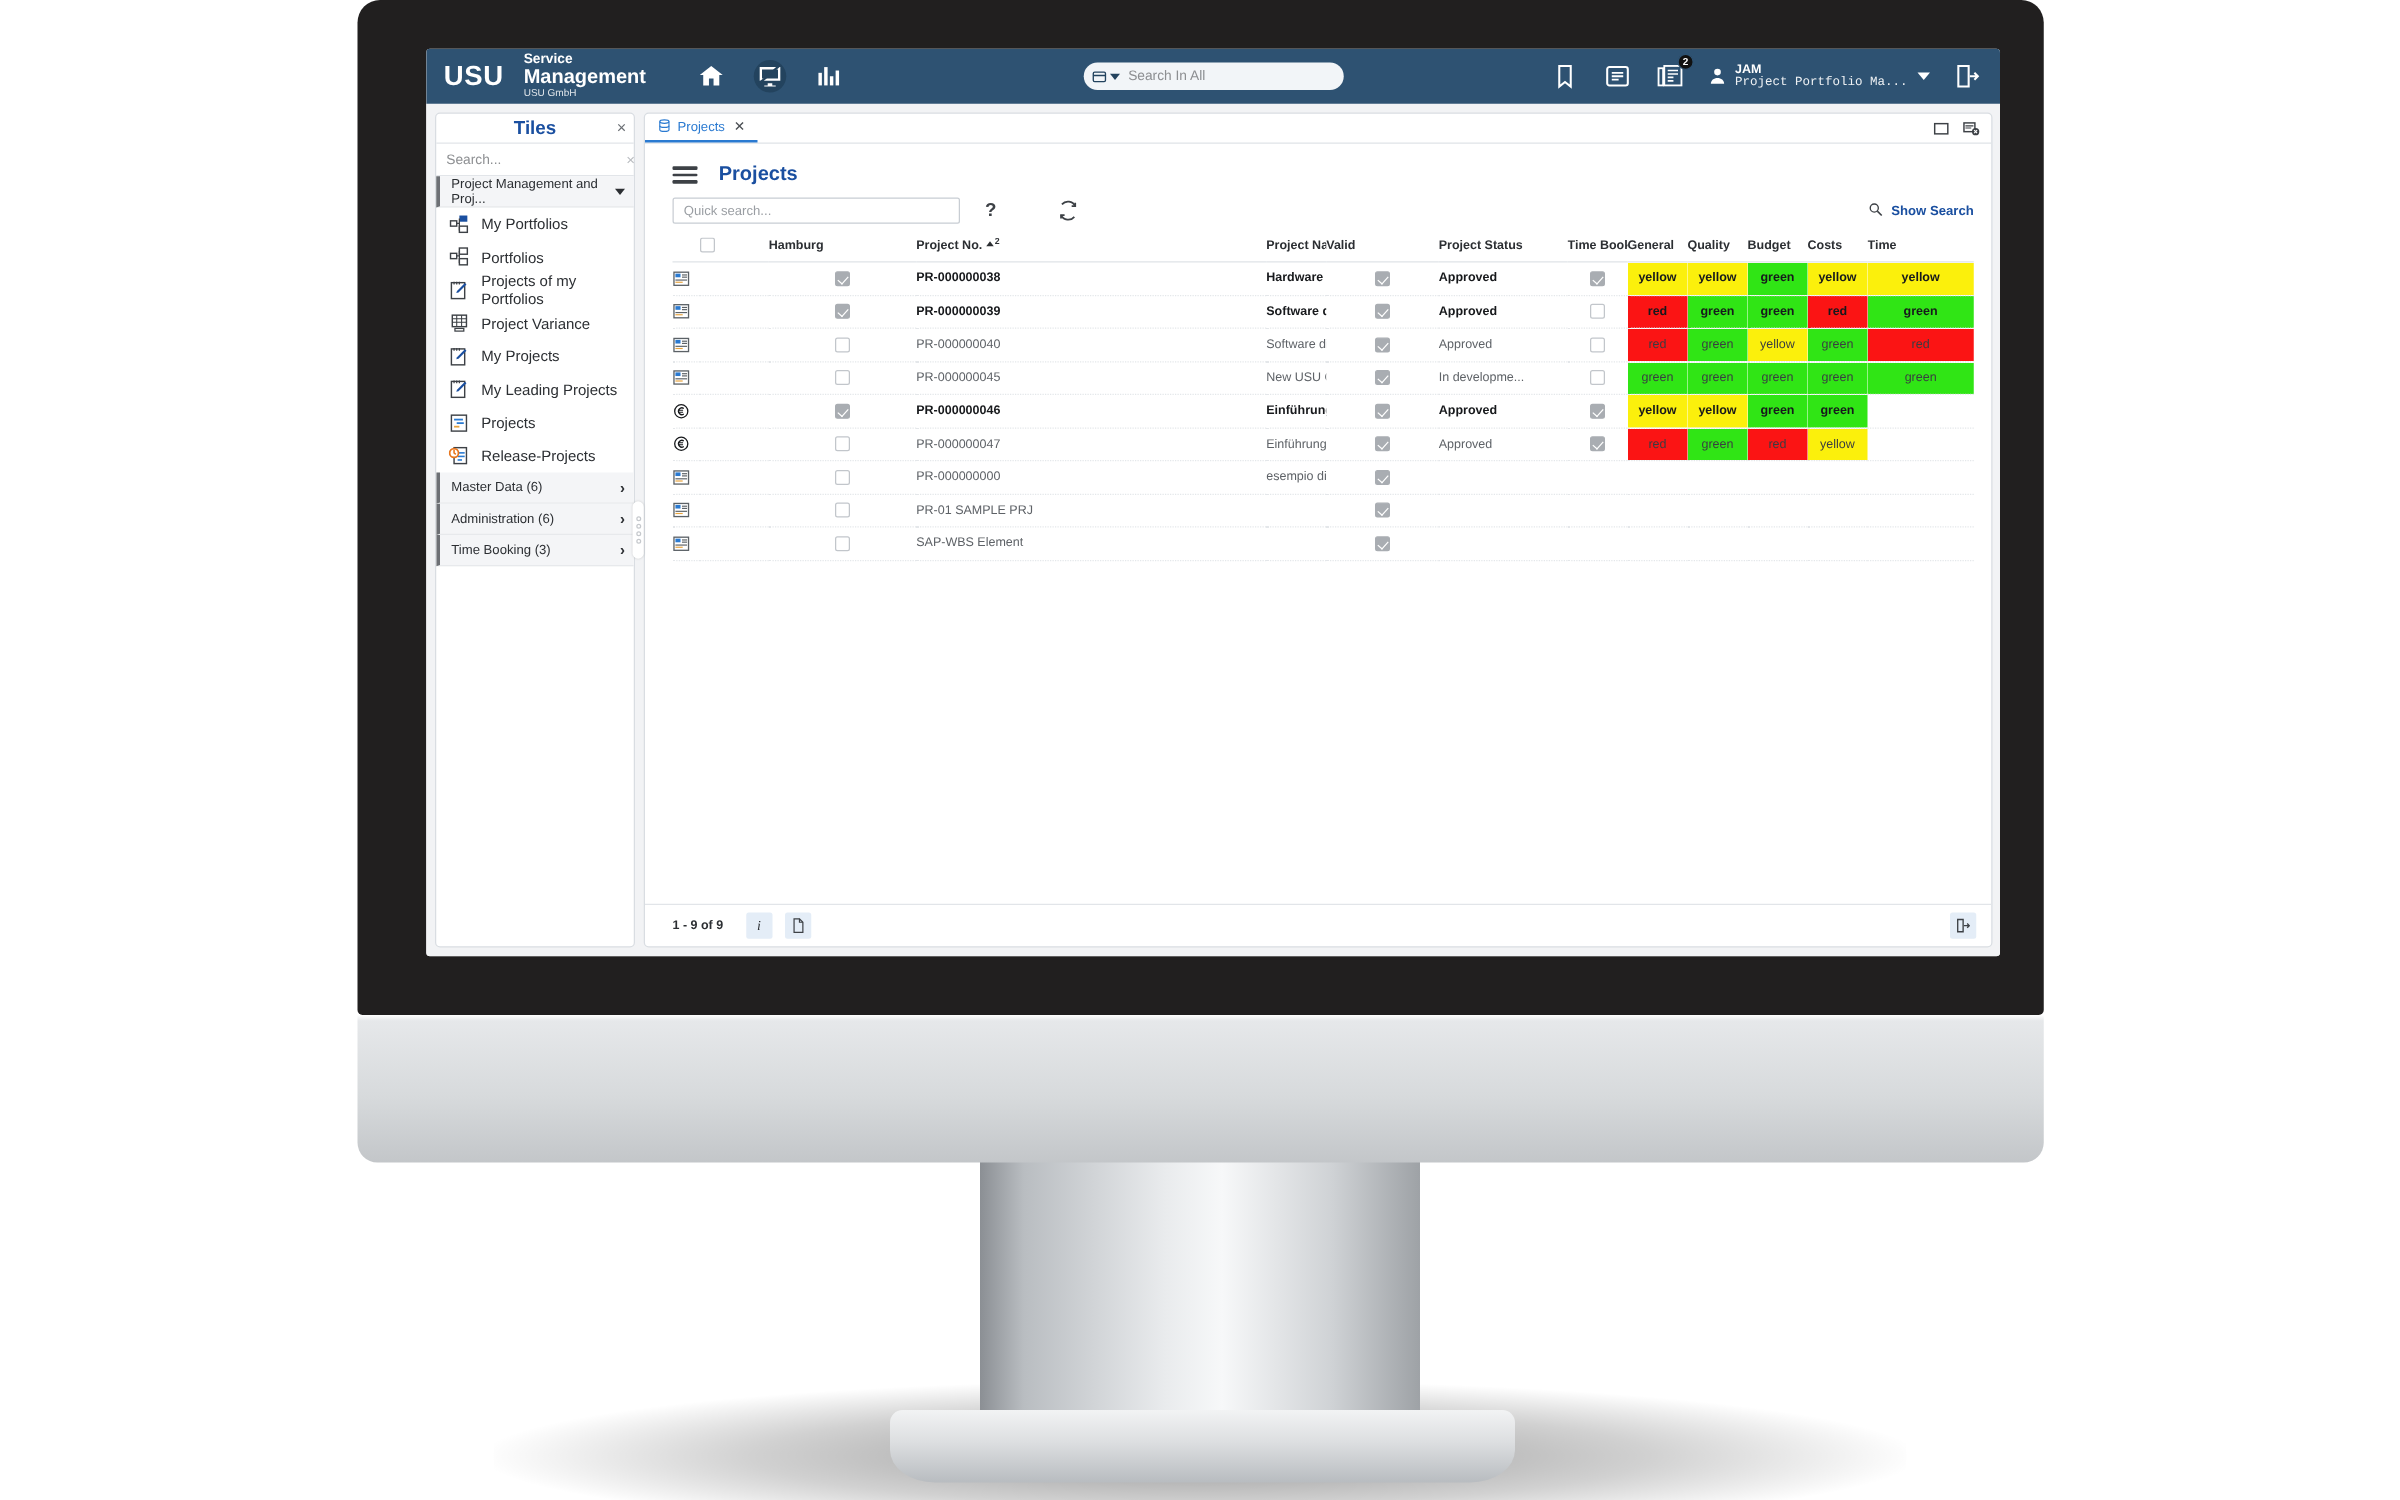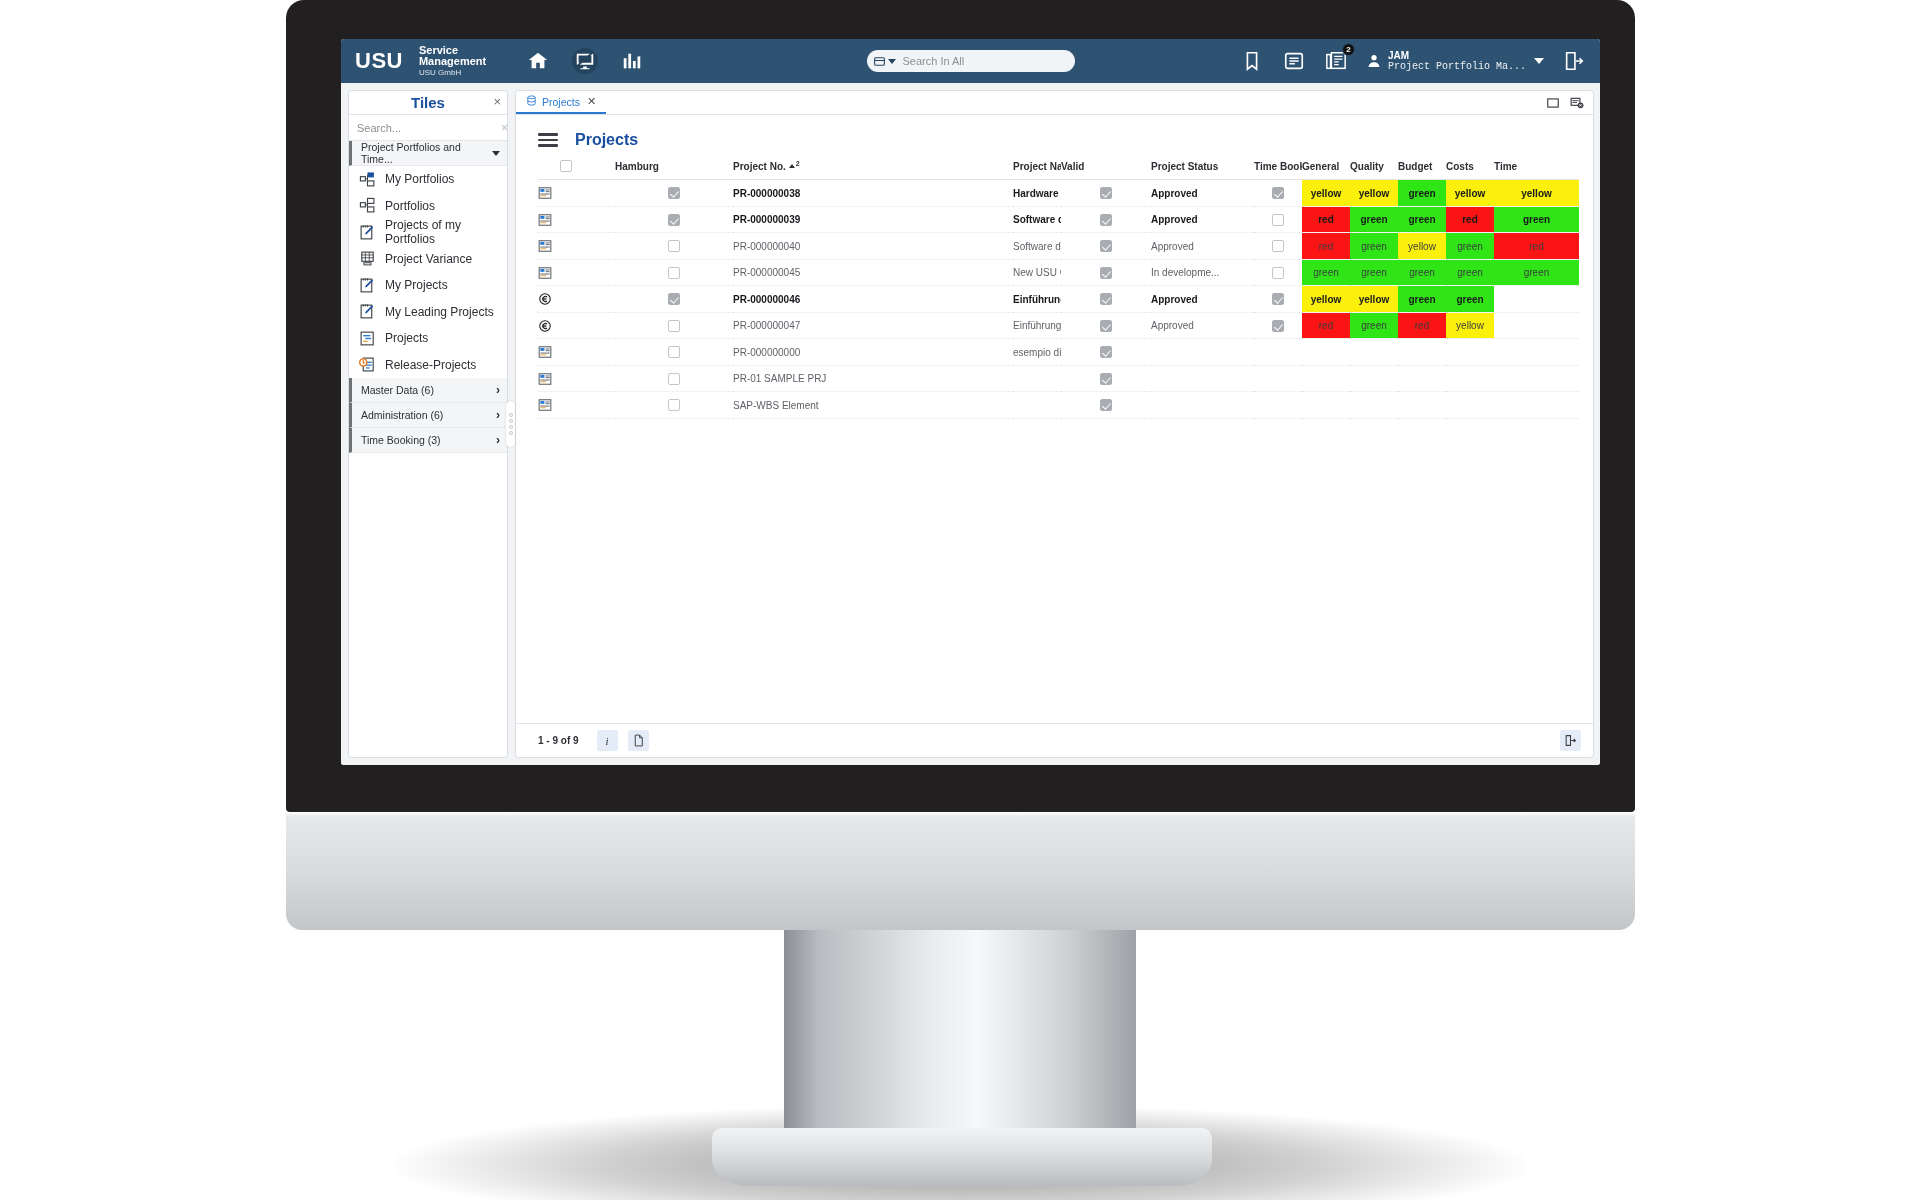--- a/index.html
+++ b/index.html
@@ -56,21 +56,21 @@
   .topbar {
     height:44px; flex:0 0 44px;
     background:#2e5272;
     display:flex; align-items:center;
     padding:0 10px 0 14px;
     position:relative;
   }
   .logo { color:#fff; font-weight:bold; font-size:22px; letter-spacing:0.5px; line-height:1; }
   .brand { margin-left:16px; color:#fff; line-height:1.05; }
   .brand .l1 { font-size:11px; font-weight:bold; display:block; }
-  .brand .l2 { font-size:11px; font-weight:bold; display:block; }
+  .brand .l2 { font-size:16px; font-weight:bold; display:block; }
   .brand .l3 { font-size:8px; display:block; opacity:.85; margin-top:1px; }
 
   .hdr-icons { display:flex; align-items:center; gap:22px; margin-left:40px; }
   .hdr-ico { width:24px; height:24px; color:#ffffff; display:flex; align-items:center; justify-content:center; cursor:pointer; }
   .hdr-ico svg { width:22px; height:22px; fill:#fff; }
   .hdr-ico.circled {
     background:#23435e; border-radius:50%; width:26px; height:26px;
   }
 
   .globalsearch {
@@ -363,21 +363,21 @@
           <span class="t">Tiles</span>
           <span class="x">×</span>
         </div>
 
         <div class="sb-search">
           <input value="" placeholder="Search..." style="">
           <span class="x">×</span>
         </div>
 
         <div class="sb-group">
-          <span class="gl">Project Portfolios and Time...</span>
+          <span class="gl">Project Management and Proj...</span>
           <span class="chev-d"></span>
         </div>
 
         <div class="sb-items">
 
           <div class="sb-item">
             <span class="ic">
               <svg viewBox="0 0 24 24">
                   <rect x="12" y="2" width="9" height="7" fill="#1a4fa0"></rect>
                   <rect x="2" y="8" width="7" height="6" fill="none" stroke="#3d4146" stroke-width="1.6"></rect>
@@ -525,20 +525,41 @@
 
         <div class="page-head">
           <div class="burger">
               <i></i>
               <i></i>
               <i></i>
             </div>
           <div class="page-title">Projects</div>
         </div>
 
+        <div class="toolbar">
+          <div class="qsearch">
+            <input value="" placeholder="Quick search..." style="">
+          </div>
+          <div class="help-q">?</div>
+          <div class="refresh">
+            <svg viewBox="0 0 24 24">
+                <path d="M20 7a9 9 0 0 0-15-2M4 17a9 9 0 0 0 15 2" fill="none" stroke="#3d4146" stroke-width="2"></path>
+                <path d="M20 3v4h-4M4 21v-4h4" fill="none" stroke="#3d4146" stroke-width="2"></path>
+              </svg>
+          </div>
+          <div class="show-search">
+            <span>
+              <svg viewBox="0 0 24 24">
+                  <circle cx="10" cy="10" r="6" fill="none" stroke="#3d4146" stroke-width="2"></circle>
+                  <path d="M14.5 14.5L21 21" stroke="#3d4146" stroke-width="2.4"></path>
+                </svg>
+            </span>
+            <span>Show Search</span>
+          </div>
+        </div>
 
         <div class="tablewrap">
           <table class="grid">
             <colgroup>
               <col style="width:22px">
                 <col style="width:55px">
                 <col style="width:118px">
                 <col style="width:280px">
               <col style="width:48px">
                 <col style="width:90px">

